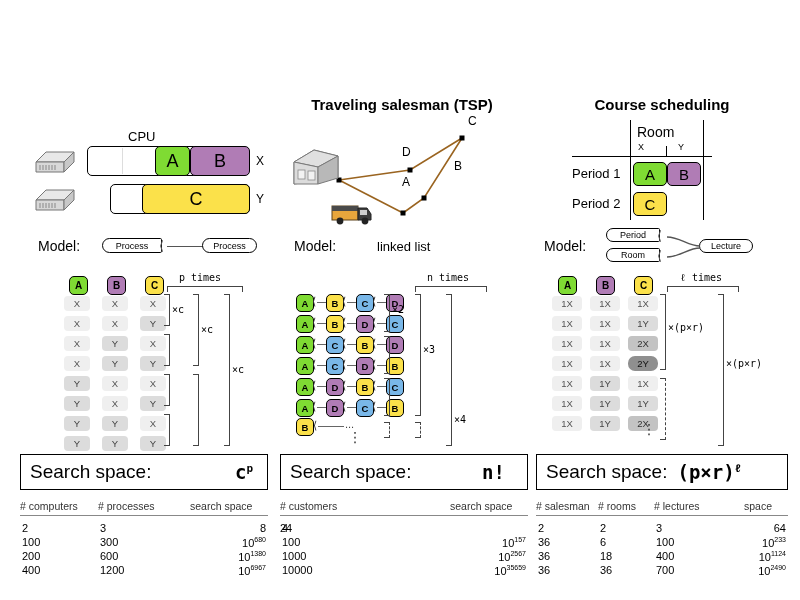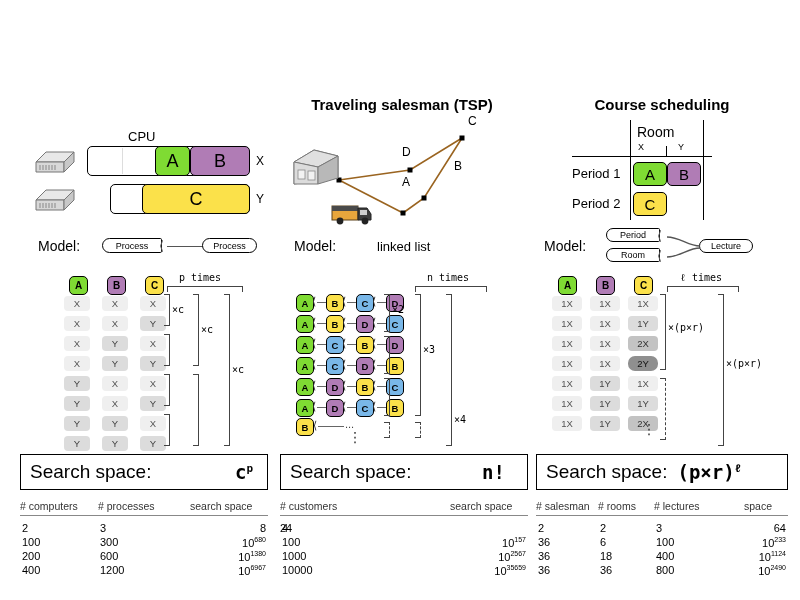--- a/index.html
+++ b/index.html
@@ -476,19 +476,19 @@
           <div class="td" style="left: 2px; top: 36px;">36</div>
           <div class="td" style="left: 64px; top: 36px;">6</div>
           <div class="td" style="left: 120px; top: 36px;">100</div>
           <div class="td" style="left: 0px; top: 36px; width: 250px; text-align: right;">10<sup>233</sup></div>
           <div class="td" style="left: 2px; top: 50px;">36</div>
           <div class="td" style="left: 64px; top: 50px;">18</div>
           <div class="td" style="left: 120px; top: 50px;">400</div>
           <div class="td" style="left: 0px; top: 50px; width: 250px; text-align: right;">10<sup>1124</sup></div>
           <div class="td" style="left: 2px; top: 64px;">36</div>
           <div class="td" style="left: 64px; top: 64px;">36</div>
-          <div class="td" style="left: 120px; top: 64px;">800</div>
+          <div class="td" style="left: 120px; top: 64px;">700</div>
           <div class="td" style="left: 0px; top: 64px; width: 250px; text-align: right;">10<sup>2490</sup></div>
         </div>
     </div>
   </div>
 
 </div>
 
 </body></html>

